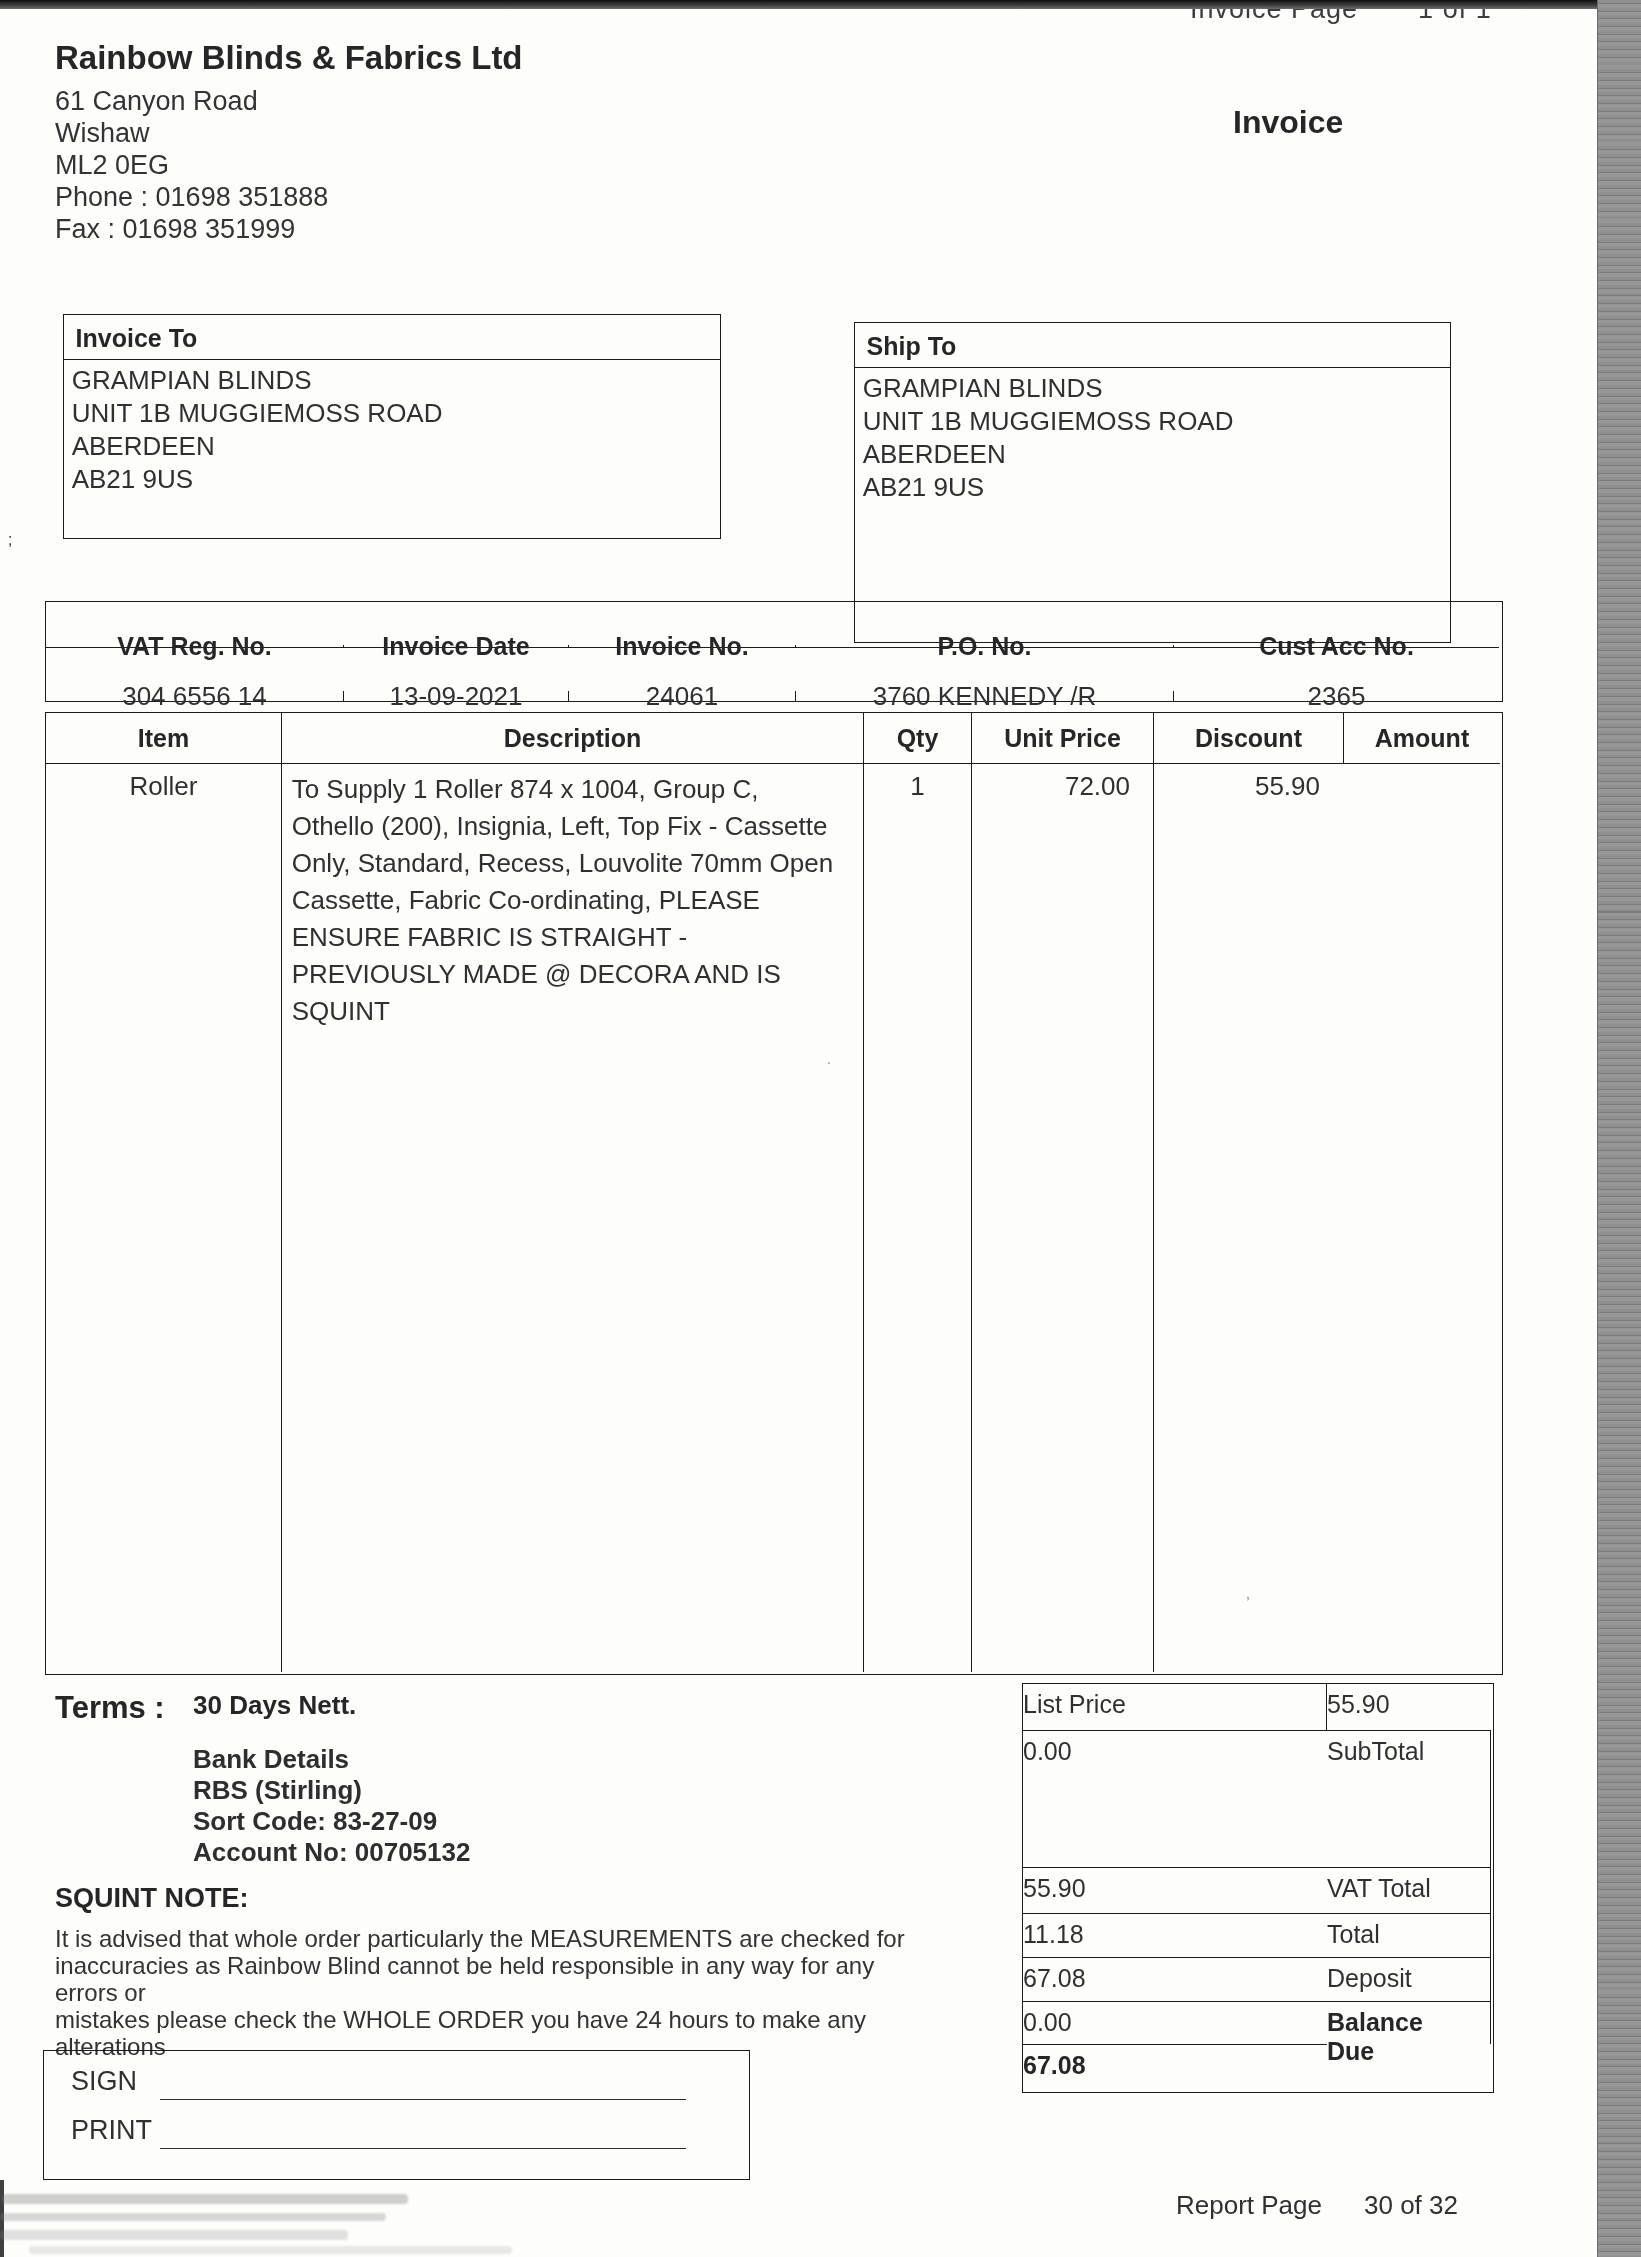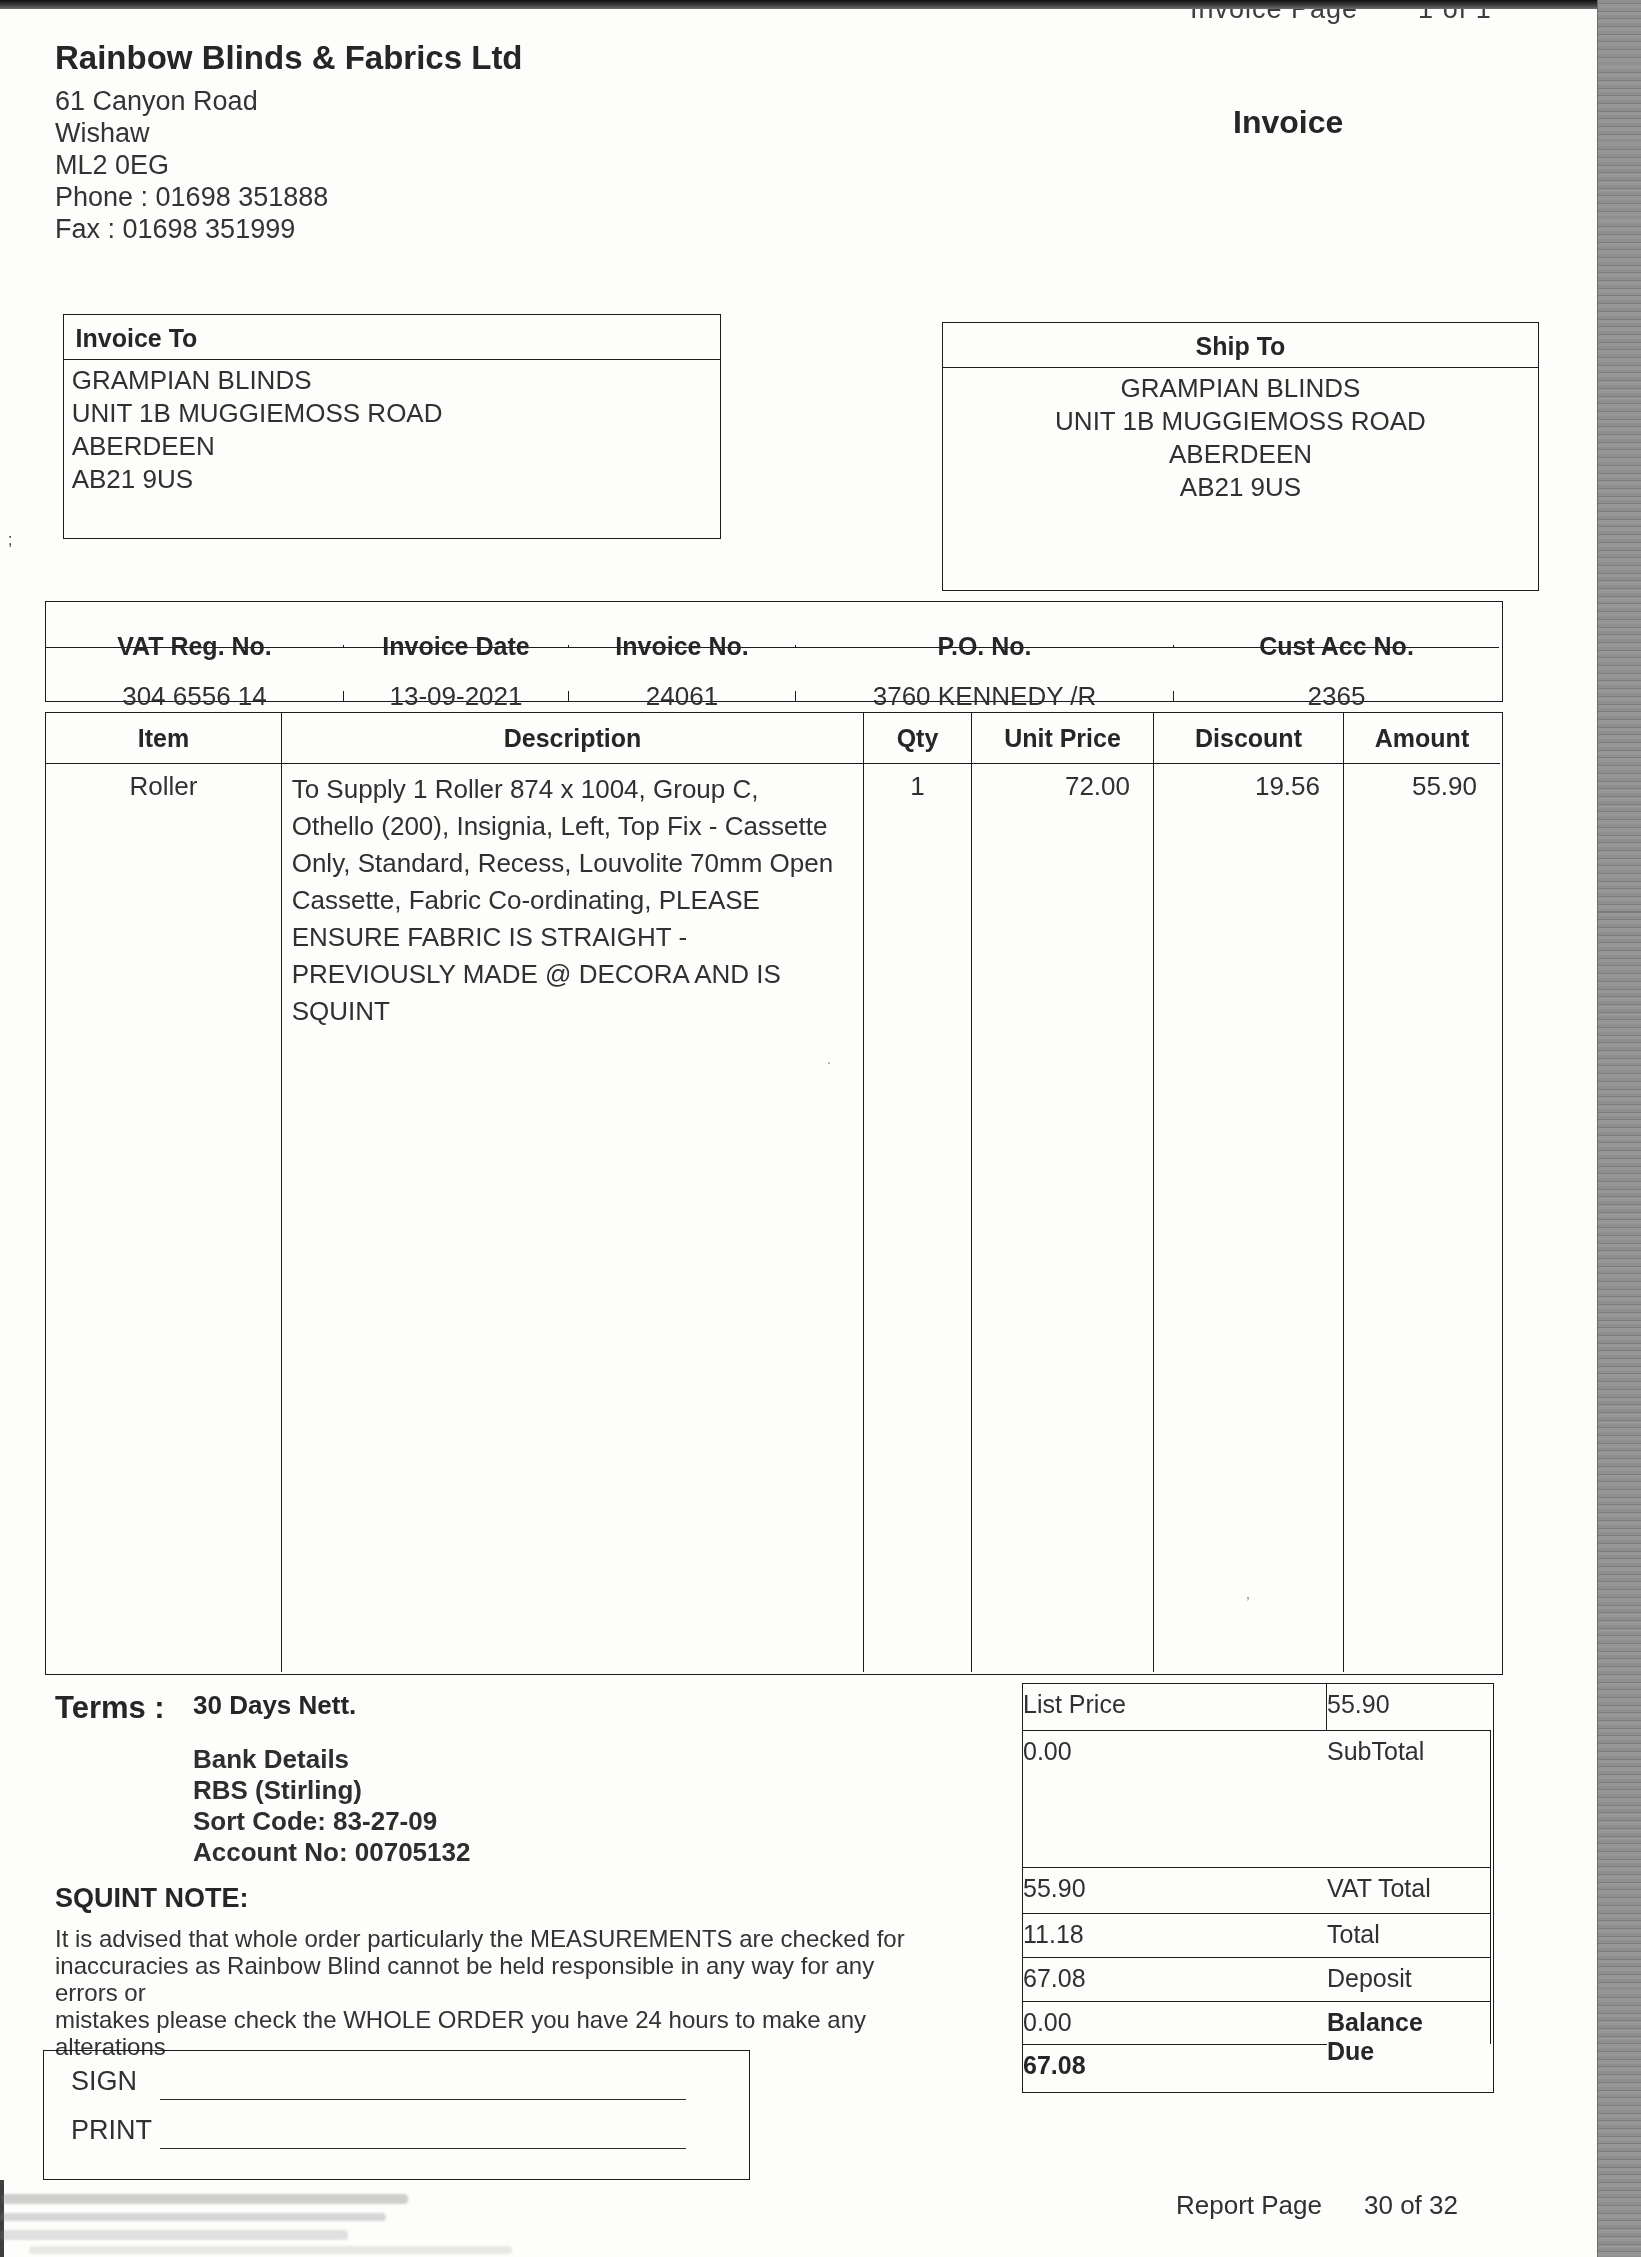--- a/index.html
+++ b/index.html
@@ -149,21 +149,21 @@
 <div class="abs addr-box" style="left:63px;top:314px;width:658px;height:225px;">
   <div class="hd">Invoice To</div>
   <div class="bd">
     <div>GRAMPIAN BLINDS</div>
     <div>UNIT 1B MUGGIEMOSS ROAD</div>
     <div>ABERDEEN</div>
     <div>AB21 9US</div>
   </div>
 </div>
 
-<div class="abs addr-box" style="left:942px;top:322px;width:597px;height:269px;text-align:center;">
+<div class="abs addr-box" style="left:854px;top:322px;width:597px;height:321px;">
   <div class="hd">Ship To</div>
   <div class="bd">
     <div>GRAMPIAN BLINDS</div>
     <div>UNIT 1B MUGGIEMOSS ROAD</div>
     <div>ABERDEEN</div>
     <div>AB21 9US</div>
   </div>
 </div>
 
 <div class="abs meta-table">
@@ -189,21 +189,20 @@
   <div class="c cell-center">Roller</div>
   <div class="c cell-desc">To Supply 1 Roller  874 x 1004, Group C,
 Othello (200), Insignia, Left, Top Fix - Cassette
 Only, Standard, Recess, Louvolite 70mm Open
 Cassette, Fabric Co-ordinating, PLEASE
 ENSURE FABRIC IS STRAIGHT -
 PREVIOUSLY MADE @ DECORA AND IS
 SQUINT</div>
   <div class="c cell-center">1</div>
   <div class="c cell-right">72.00</div>
-  <div class="c cell-right">19.56</div>
   <div class="c cell-right">55.90</div>
 </div>
 
 <div class="abs terms-label">Terms :</div>
 <div class="abs terms-value">30 Days Nett.</div>
 
 <div class="abs bank-block">
   <div>Bank Details</div>
   <div>RBS (Stirling)</div>
   <div>Sort Code: 83-27-09</div>

